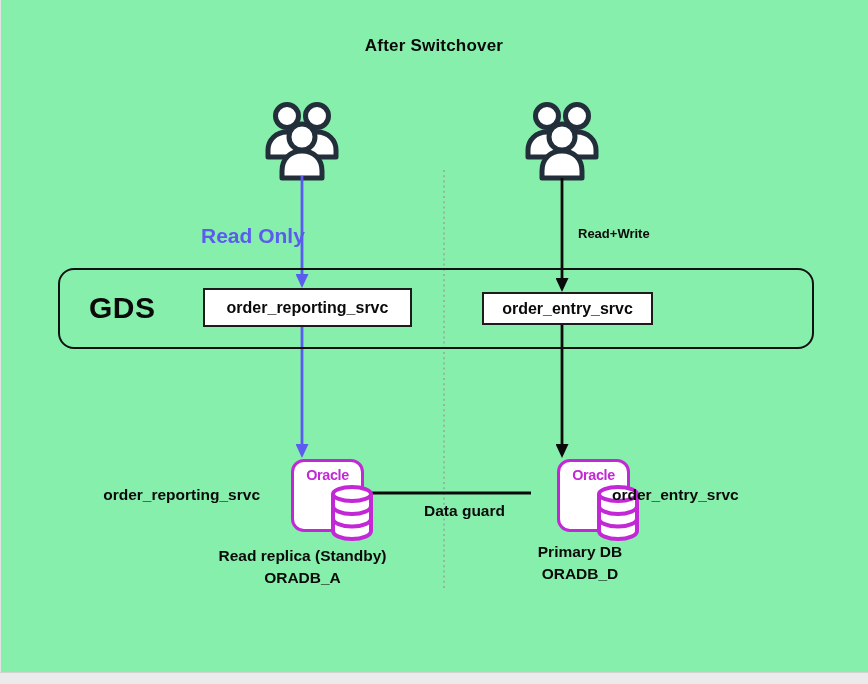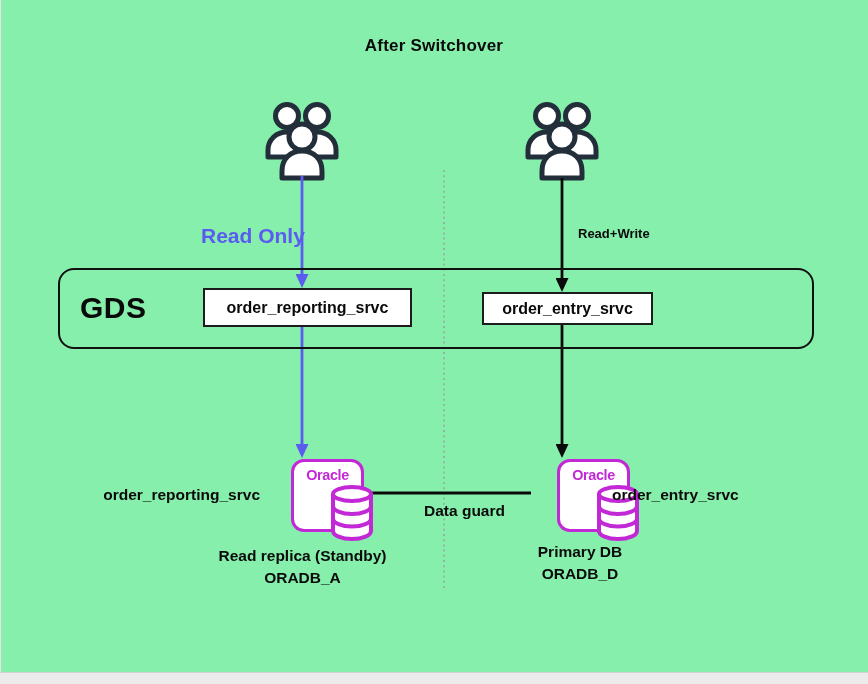--- a/index.html
+++ b/index.html
@@ -13,21 +13,21 @@
   }
   .users-icon{position:absolute;width:76px;height:84px;}
   .users-left{left:264px;top:99px;}
   .users-right{left:524px;top:99px;}
   .lines{position:absolute;left:0;top:0;width:868px;height:684px;z-index:1;}
   .gds-box{
     position:absolute;left:58px;top:268px;width:752px;height:77px;
     border:2.5px solid #111;border-radius:16px;background:transparent;z-index:2;
   }
   .gds-label{
-    position:absolute;left:80px;top:291px;font-size:30px;font-weight:bold;
+    position:absolute;left:89px;top:291px;font-size:30px;font-weight:bold;
     letter-spacing:.5px;z-index:3;
   }
   .svc-box{
     position:absolute;background:#fff;border:2px solid #1c1c1c;z-index:3;
     display:flex;align-items:center;justify-content:center;
     font-size:16px;font-weight:bold;white-space:nowrap;
   }
   .svc-reporting{left:203px;top:288px;width:205px;height:35px;}
   .svc-entry{left:482px;top:292px;width:167px;height:29px;}
   .lbl{position:absolute;font-weight:bold;z-index:3;white-space:nowrap;}

